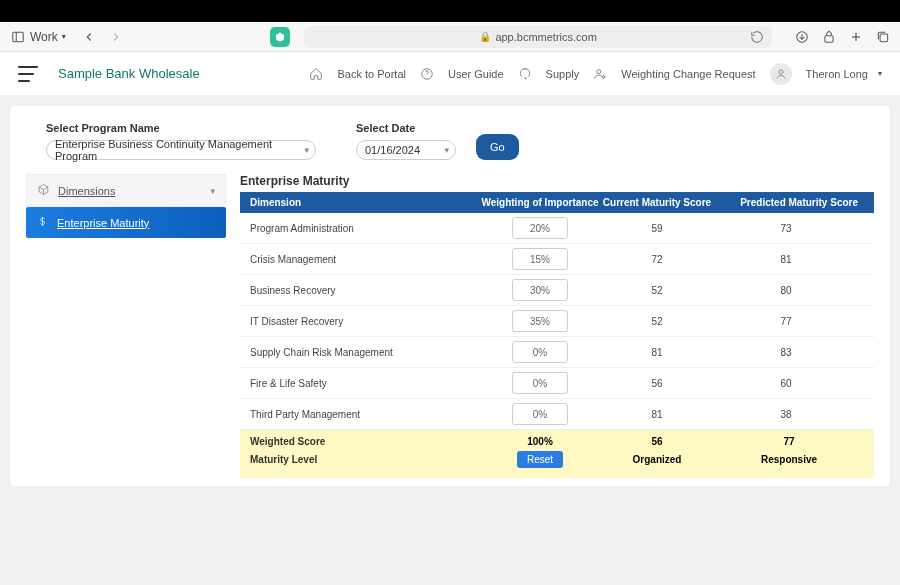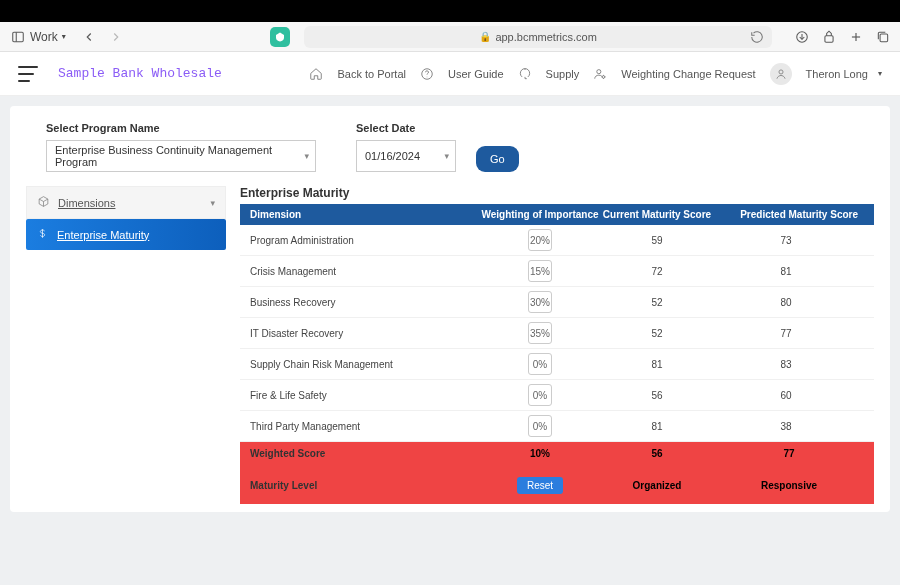--- a/index.html
+++ b/index.html
@@ -17,33 +17,33 @@
   .urlbar { flex:1; height:22px; background:#eee; border-radius:6px; display:flex; align-items:center; justify-content:center; position:relative; margin: 0 6px; }
   .url-lock { color:#777; margin-right:4px; font-size:10px;}
   .url-text { font-size:11px; color:#555; }
   .url-reload { position:absolute; right:8px; color:#777; }
   .chrome-right { display:flex; gap:12px; margin-left:8px; align-items:center;}
   .app-header { display:flex; align-items:center; padding: 0 18px; height:44px; border-bottom:1px solid #eee; }
   .hamburger { width:20px; height:16px; display:flex; flex-direction:column; justify-content:space-between; margin-right:20px;}
   .hamburger span { display:block; height:2px; background:#333; border-radius:1px;}
   .hamburger span:nth-child(2){width:80%;}
   .hamburger span:nth-child(3){width:60%;}
-  .bank-name { font-size:13px; color:#8b5cf6;font-family:Liberation Mono, monospace; }
+  .bank-name { font-size:13px; color:#0f766e; }
   .header-links { margin-left:auto; display:flex; align-items:center; gap:14px; }
   .header-link { display:flex; align-items:center; gap:14px; font-size:11px; color:#555; }
   .header-link svg { width:14px; height:14px; stroke:#777; fill:none; stroke-width:1.5; }
   .avatar { width:22px; height:22px; border-radius:50%; background:#e8e8e8; display:flex; align-items:center; justify-content:center; }
   .avatar svg { width:14px; height:14px; stroke:#888; fill:none; stroke-width:1.6;}
   .user-caret { font-size:8px; color:#555; margin-left:-4px;}
   .page-body { background:#eef0f2; padding:10px 10px; height: calc(585px - 22px - 30px - 44px);}
   .card { background:#fff; border-radius:4px; padding:16px 16px 8px 16px; min-height:330px;}
   .filter-row { display:flex; gap:20px; align-items:flex-end; margin-bottom:14px;}
   .filter-group { display:flex; flex-direction:column;margin-left:20px;}
   .filter-label { font-size:11px; color:#333; font-weight:600; margin-bottom:6px;}
-  .select { border:1px solid #ccc; border-radius:0; height:32px; display:flex; align-items:center; padding:0 8px; font-size:11px; color:#333; position:relative; background:#fff;}
+  .select { border:1px solid #ccc; border-radius:12px; height:20px; display:flex; align-items:center; padding:0 8px; font-size:11px; color:#333; position:relative; background:#fff;}
   .select.program { width:270px;}
   .select.date { width:100px;}
   .select .caret { position:absolute; right:6px; color:#888; font-size:9px;}
   .go-btn { background:#1e5a9e; color:#fff; border:none; border-radius:9px; height:26px; padding:0 14px; font-size:11px; cursor:pointer;}
   .content-row { display:flex; gap:14px;}
   .sidebar { width:200px;}
   .side-item { display:flex; align-items:center; gap:8px; padding:8px 10px; font-size:11px; position:relative;text-decoration:underline;}
   .side-item.dimensions { background:#f5f5f5; color:#555; border:1px solid #eee;}
   .side-item.dimensions .caret { position:absolute; right:10px; color:#888; font-size:9px;}
   .side-item.active { background: linear-gradient(90deg, #1b7de0, #0d5fbc); color:#fff; border-radius:2px;}
@@ -51,22 +51,22 @@
   .dimensions .side-icon svg { stroke:#777; fill:none; stroke-width:1.3;}
   .active .side-icon svg { stroke:#fff; fill:none; stroke-width:1.3;}
   .main { flex:1;}
   .section-title { font-size:12px; font-weight:700; color:#333; margin-bottom:4px;}
   .thead { background:#1e5a9e; color:#fff; display:flex; padding:5px 10px; font-size:10px; font-weight:600;}
   .col-dim { width:230px;}
   .col-weight { width:120px; text-align:center;}
   .col-cur { flex:1; text-align:center;}
   .col-pred { width:150px; text-align:right; padding-right:6px;}
   .trow { display:flex; align-items:center; padding:4px 10px; border-bottom:1px solid #f0f0f0; font-size:10px; color:#444;}
-  .weight-input { border:1px solid #ccc; border-radius:3px; width:24px; height:22px; display:flex; align-items:center; justify-content:center; font-size:10px; color:#666; background:#fff; margin:0 auto;}
-  .tfoot { background:#ef4444; padding:6px 10px 10px 10px; display:flex; flex-direction:column; gap:18px;}
+  .weight-input { border:1px solid #ccc; border-radius:3px; width:56px; height:22px; display:flex; align-items:center; justify-content:center; font-size:10px; color:#666; background:#fff; margin:0 auto;}
+  .tfoot { background:#fef9c3; padding:6px 10px 10px 10px; display:flex; flex-direction:column; gap:4px;}
   .tfrow { display:flex; align-items:center; font-size:10px;}
   .tfrow .ft-label { width:230px; font-weight:700; color:#333; }
   .tfrow .ft-weight { width:120px; text-align:center; font-weight:700;}
   .tfrow .ft-cur { flex:1; text-align:center; font-weight:700;}
   .tfrow .ft-pred { width:150px; text-align:center; font-weight:700;}
   .reset-btn { background:#2b7dde; color:#fff; border:none; border-radius:3px; padding:3px 10px; font-size:10px; cursor:pointer; margin:0 auto; display:block;}
 </style>
 </head>
 <body>
 
@@ -293,21 +293,21 @@
               <div class="col-weight">
                 <div class="weight-input">0%</div>
               </div>
               <div class="col-cur">81</div>
               <div class="col-pred" style="text-align:center">38</div>
             </div>
           </div>
         <div class="tfoot">
           <div class="tfrow">
             <div class="ft-label">Weighted Score</div>
-            <div class="ft-weight">10%</div>
+            <div class="ft-weight">100%</div>
             <div class="ft-cur">56</div>
             <div class="ft-pred">77</div>
           </div>
           <div class="tfrow">
             <div class="ft-label">Maturity Level</div>
             <div class="ft-weight">
                 <button class="reset-btn">Reset</button>
               </div>
             <div class="ft-cur">Organized</div>
             <div class="ft-pred">Responsive</div>

